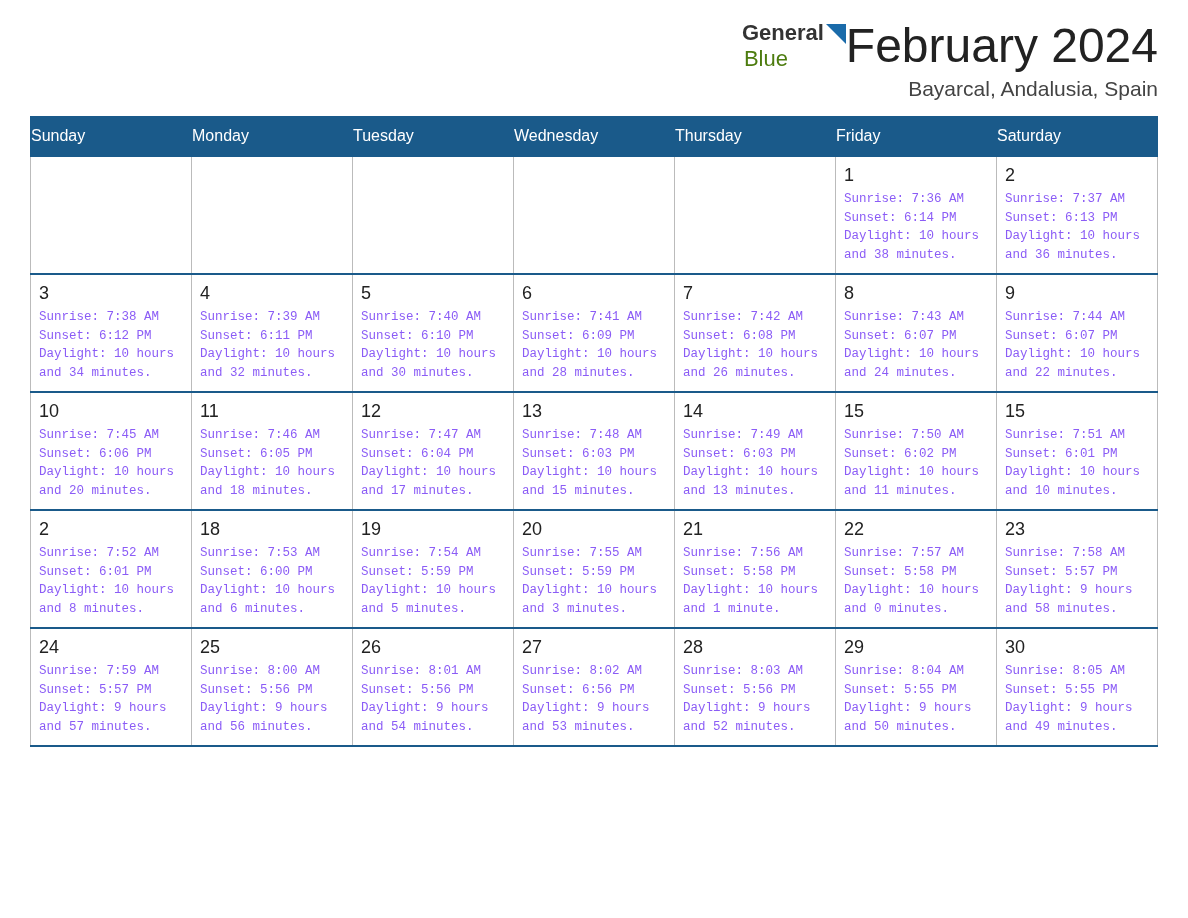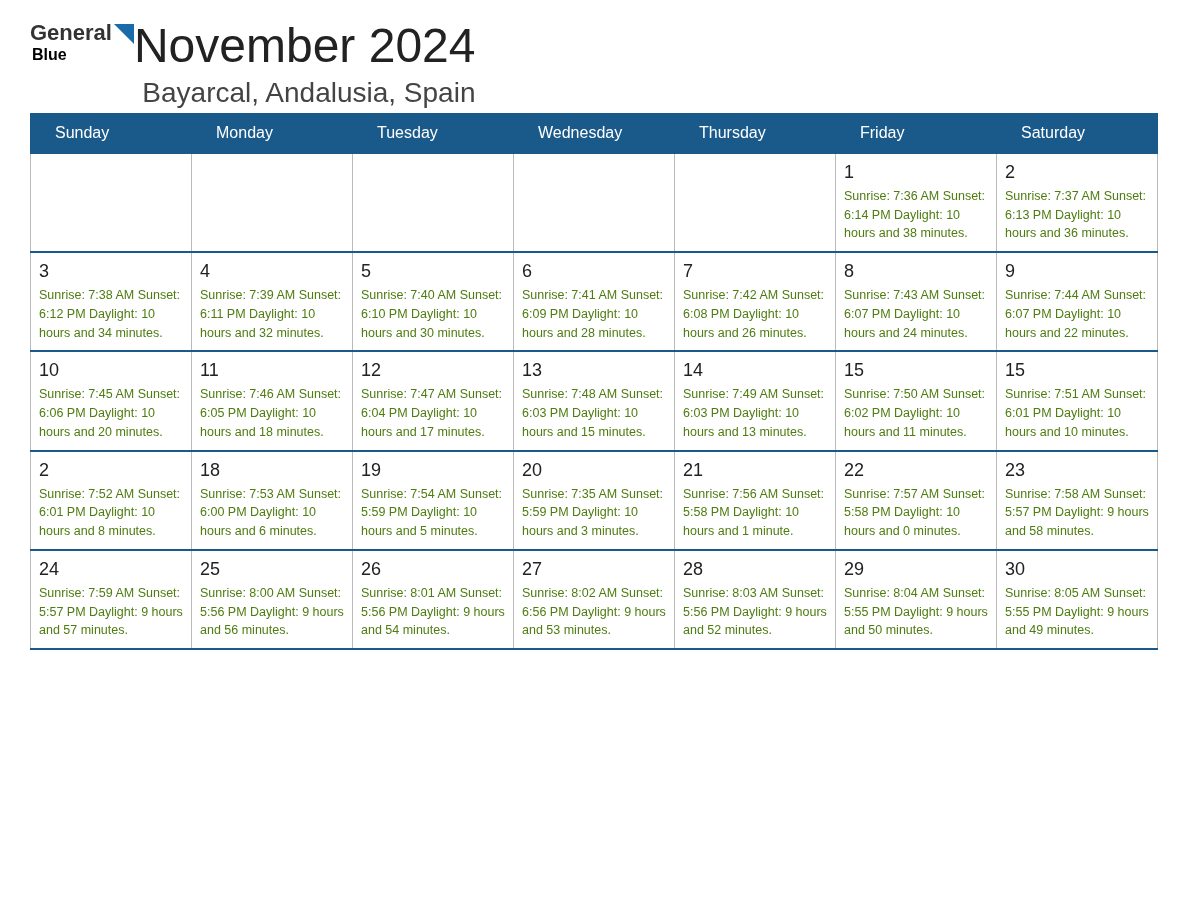--- a/index.html
+++ b/index.html
@@ -5,56 +5,56 @@
     * { box-sizing: border-box; margin: 0; padding: 0; }
     body {
       font-family: Arial, sans-serif;
       background: #fff;
       padding: 20px 30px;
       width: 1188px;
       min-height: 918px;
     }
     .header {
       display: flex;
-      justify-content: flex-start;
+      justify-content: flex-end;
       align-items: flex-start;
-      margin-bottom: 4px;
+      margin-bottom: 15px;
     }
     .logo-wrapper {
       display: flex;
       flex-direction: column;
       align-items: flex-start;
     }
     .logo-line1 {
       display: flex;
       align-items: center;
     }
     .title-section {
       text-align: right;
     }
     .page-title {
       font-size: 48px;
       font-weight: 300;
       color: #222;
       line-height: 1.1;
     }
     .subtitle {
-      font-size: 28px;
+      font-size: 21px;
       color: #444;
       margin-top: 4px;
     }
     .calendar {
       width: 100%;
       border-collapse: collapse;
       border: 1px solid #aaa;
     }
     .calendar th {
       background-color: #1a5a8a;
       color: #fff;
-      padding: 10px 24px;
+      padding: 10px 0;
       text-align: left;
       font-size: 16px;
       font-weight: normal;
       border: 1px solid #1a5a8a;
     }
     .calendar td {
       vertical-align: top;
       padding: 8px;
       border: 1px solid #bbb;
       width: calc(100% / 7);
@@ -63,45 +63,46 @@
       color: #333;
     }
     .day-number {
       font-size: 18px;
       color: #222;
       display: block;
       margin-bottom: 4px;
     }
     .day-info {
       font-size: 12.5px;
-      color: #4d7c0f;
+      color: #8b5cf6;
       line-height: 1.5;
+      font-family: Liberation Mono, monospace;
     }
     .calendar tr {
       border-bottom: 2px solid #1a5a8a;
     }
     .empty-cell {
       background: #fff;
     }
   </style>
 </head>
 <body>
 
 <div class="header">
   <div class="logo-wrapper">
     <div class="logo-line1">
       <span style="font-size:22px;font-weight:bold;color:#333;">General</span>
       <svg width="20" height="20" viewBox="0 0 20 20" style="margin-left:2px;margin-top:2px;">
         <polygon points="0,0 20,0 20,20" fill="#1a6baa"></polygon>
       </svg>
     </div>
-    <div style="color:#000000;font-size:16px;font-weight:bold;margin-left:2px;">Blue</div>
+    <div style="color:#4d7c0f;font-size:22px;font-weight:normal;margin-left:2px;">Blue</div>
   </div>
   <div class="title-section">
-    <div class="page-title">November 2024</div>
+    <div class="page-title">February 2024</div>
     <div class="subtitle">Bayarcal, Andalusia, Spain</div>
   </div>
 </div>
 
 <table class="calendar">
   <thead>
     <tr>
     <th>Sunday</th>
         <th>Monday</th>
         <th>Tuesday</th>
@@ -233,21 +234,21 @@
 Daylight: 10 hours and 6 minutes.</div>
         </td>
         <td>
           <span class="day-number">19</span>
           <div class="day-info">Sunrise: 7:54 AM
 Sunset: 5:59 PM
 Daylight: 10 hours and 5 minutes.</div>
         </td>
         <td>
           <span class="day-number">20</span>
-          <div class="day-info">Sunrise: 7:35 AM
+          <div class="day-info">Sunrise: 7:55 AM
 Sunset: 5:59 PM
 Daylight: 10 hours and 3 minutes.</div>
         </td>
         <td>
           <span class="day-number">21</span>
           <div class="day-info">Sunrise: 7:56 AM
 Sunset: 5:58 PM
 Daylight: 10 hours and 1 minute.</div>
         </td>
         <td>

